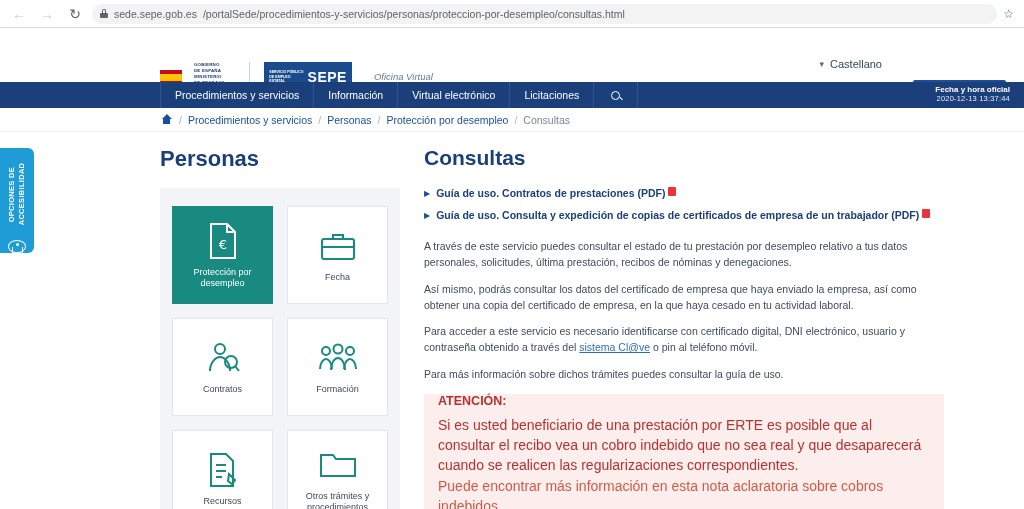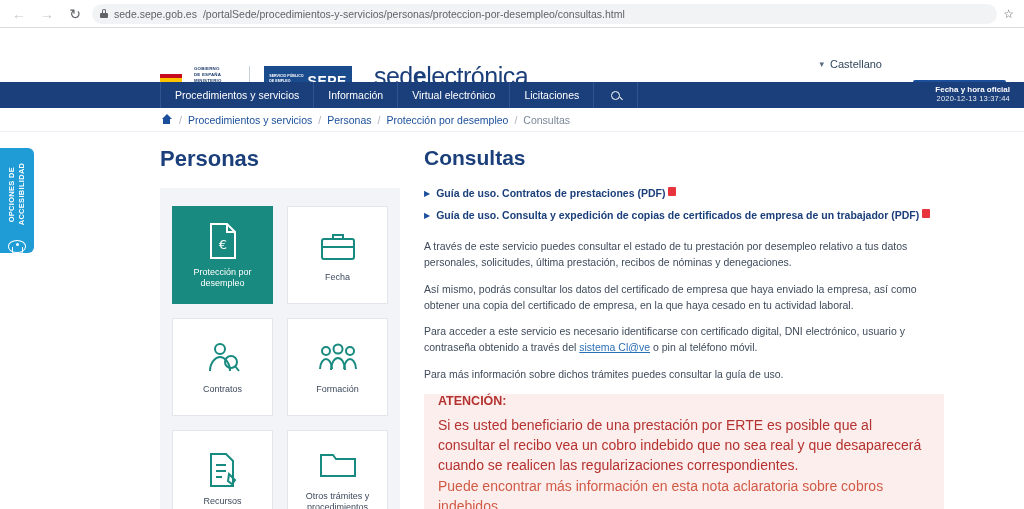--- a/index.html
+++ b/index.html
@@ -429,23 +429,20 @@
       </div>
       <div class="sepe-block">
         <div class="spe">
           <div>SERVICIO PÚBLICO</div>
           <div>DE EMPLEO</div>
           <div>ESTATAL</div>
         </div>
         <div class="sepe-word">SEPE</div>
       </div>
       <div class="sede-logo">
-        <div class="line1">
-          <span>sed</span><b class="e">e</b><span>lectrónica</span>
-        </div>
         <div class="line2">Oficina Virtual</div>
       </div>
     </div>
 
     <div class="lang-select">
       <span class="chev">▾</span>
       <span>Castellano</span>
     </div>
 
     <div class="identify-btn">

